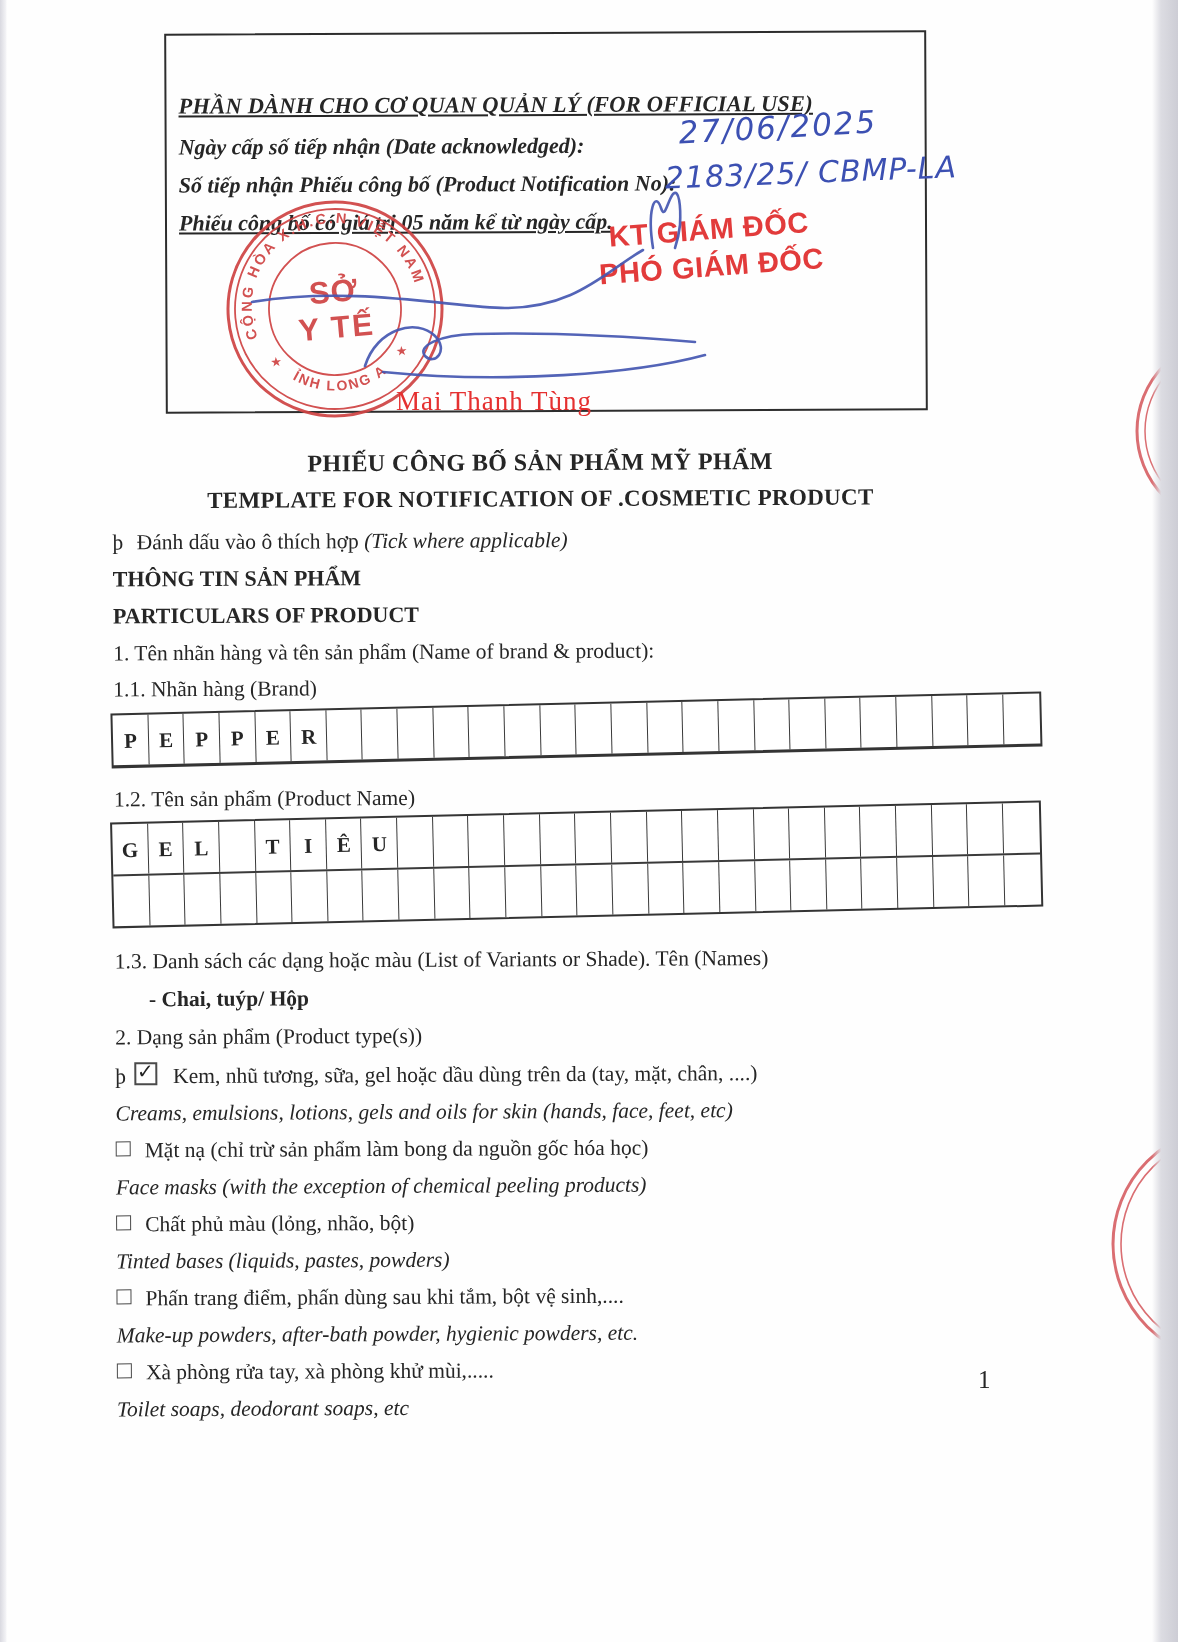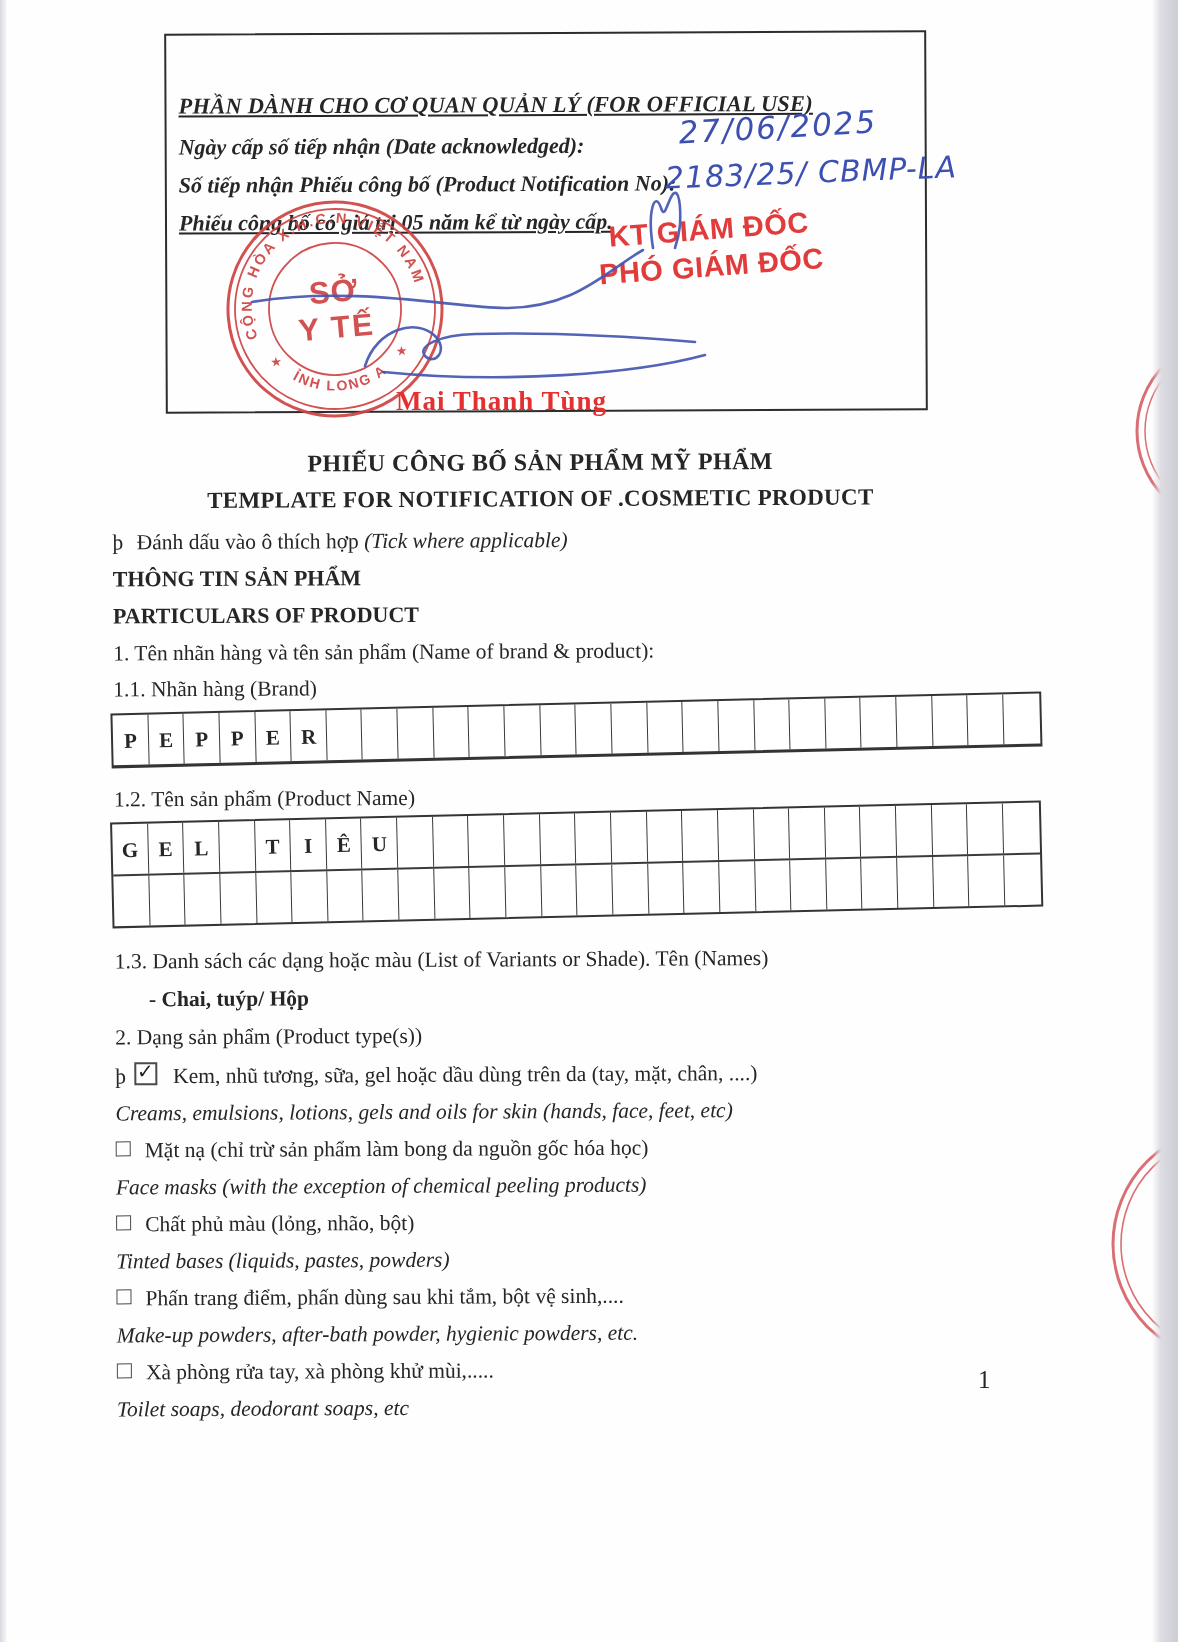--- a/index.html
+++ b/index.html
@@ -18,21 +18,21 @@
   .l-date{top:99px;}
   .l-notif{top:137px;}
   .l-valid{top:175px;text-decoration:underline;}
   .hand{font-family:"DejaVu Sans",sans-serif;font-style:italic;color:#3c50b2;white-space:nowrap;}
   .hw-date{position:absolute;left:512px;top:76px;font-size:31px;transform:rotate(-3deg);letter-spacing:2px;}
   .hw-notif{position:absolute;left:498px;top:122px;font-size:30px;transform:rotate(-2deg);letter-spacing:1px;}
   .red-title{position:absolute;left:398px;top:178px;width:290px;text-align:center;
         font-family:"Liberation Sans","DejaVu Sans",sans-serif;font-weight:bold;font-size:29px;
         color:#e23b3b;line-height:37px;transform:rotate(-4deg);letter-spacing:.5px;white-space:nowrap;}
   .stamp-wrap{position:absolute;left:222px;top:196px;width:226px;height:226px;transform:rotate(-5deg);opacity:.93;}
-  .signer{position:absolute;left:396px;top:386px;font-size:27px;font-weight:bold;color:#e53030;
+  .signer{position:absolute;left:396px;top:386px;font-size:27px;font-weight:normal;color:#e53030;
         letter-spacing:1px;white-space:nowrap;z-index:5;}
   .sig-svg{position:absolute;left:195px;top:180px;z-index:4;}
   
   .main{position:absolute;left:0px;top:440px;width:1080px;transform:rotate(-0.3deg);transform-origin:0 0;}
   .center{text-align:center;}
   .t-vi{margin:10px 0 0 0;font-size:24px;font-weight:bold;line-height:30px;letter-spacing:.4px;}
   .t-en{margin:7px 0 0 0;font-size:23px;font-weight:bold;line-height:30px;letter-spacing:.3px;}
   .bodyline{margin:0 0 0 112px;font-size:21.5px;line-height:30px;white-space:nowrap;}
   .tick{margin-top:12px;line-height:28px;}
   .sec{font-weight:bold;font-size:22px;}

